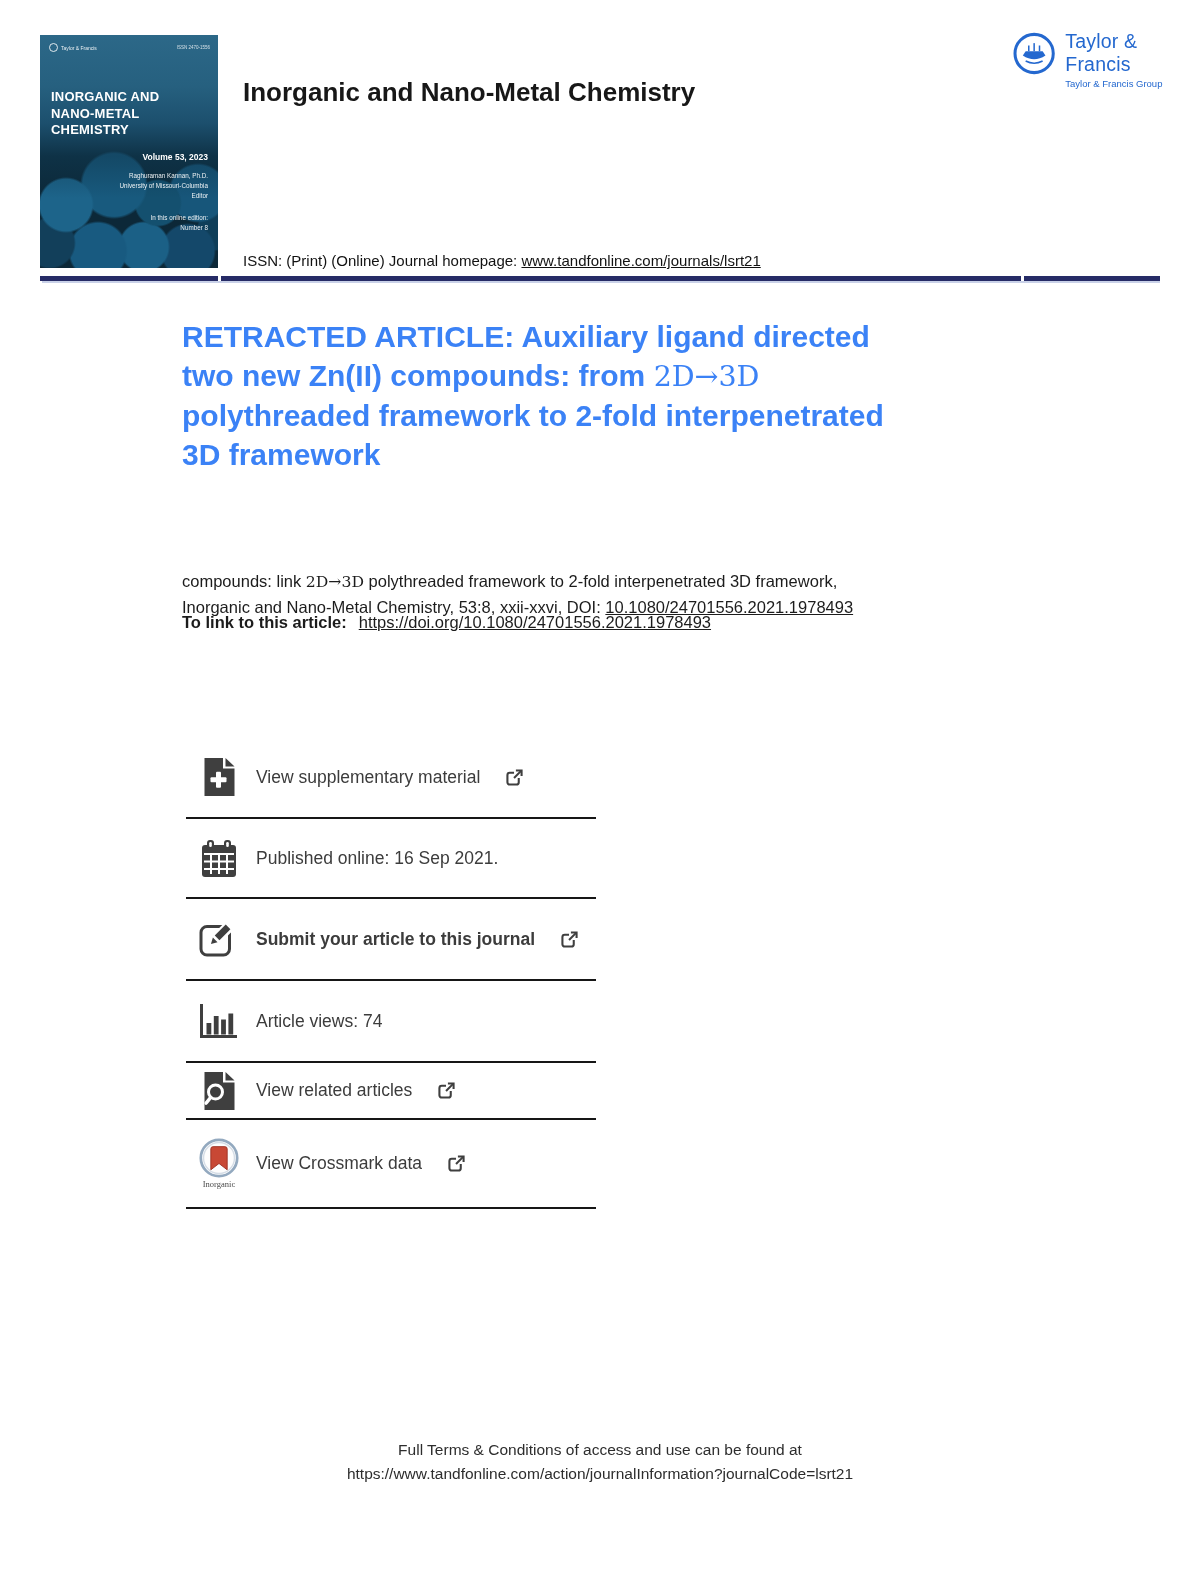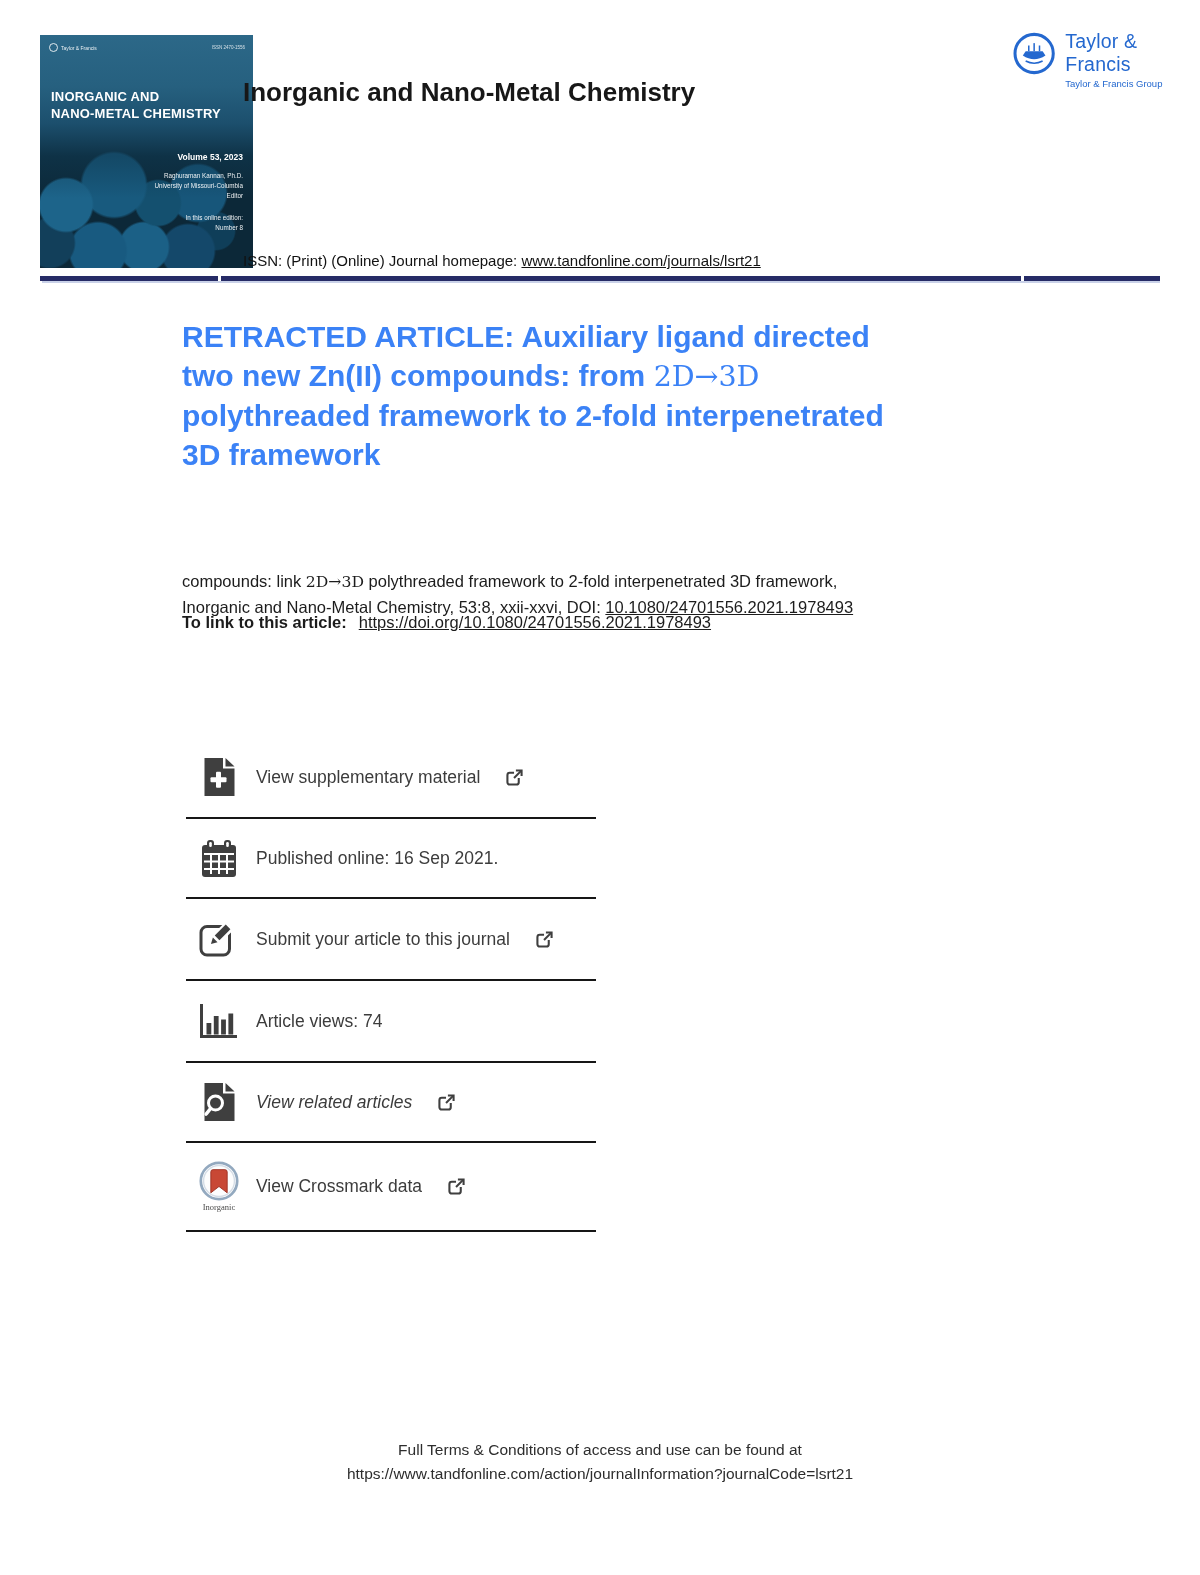--- a/index.html
+++ b/index.html
@@ -3,21 +3,21 @@
 <meta charset="utf-8">
 <style>
   html,body { margin:0; padding:0; background:#ffffff; }
   .page {
     position:relative; width:1200px; height:1575px; background:#ffffff;
     font-family:"Liberation Sans", sans-serif; color:#1d1d1d; overflow:hidden;
   }
 
   
   .cover {
-    position:absolute; left:40px; top:35px; width:213px; height:233px; color:#fff;
+    position:absolute; left:40px; top:35px; width:178px; height:233px; color:#fff;
     background-color:#0c2838;
     background-image:
       linear-gradient(180deg,#2c6888 0%,#26607f 22%,#1c4f6d 38%, rgba(16,58,82,.55) 52%, rgba(12,40,56,0) 70%),
       radial-gradient(circle 28px at 26px 170px, #1d648a 0 92%, rgba(0,0,0,0) 100%),
       radial-gradient(circle 34px at 74px 150px, #185a7e 0 92%, rgba(0,0,0,0) 100%),
       radial-gradient(circle 24px at 118px 168px, #14506f 0 92%, rgba(0,0,0,0) 100%),
       radial-gradient(circle 30px at 158px 158px, #17567a 0 92%, rgba(0,0,0,0) 100%),
       radial-gradient(circle 26px at 10px 208px, #123f5a 0 92%, rgba(0,0,0,0) 100%),
       radial-gradient(circle 30px at 58px 216px, #185a80 0 92%, rgba(0,0,0,0) 100%),
       radial-gradient(circle 26px at 104px 212px, #1b6086 0 92%, rgba(0,0,0,0) 100%),
@@ -54,22 +54,22 @@
   .link-line { position:absolute; left:182px; top:613px; font-size:16.5px; color:#1c1c1c;text-align:center; }
   .link-line .u { margin-left:12px; }
 
   
   .actions { position:absolute; left:186px; top:737px; width:410px; color:#3c3c3c; }
   .action-row { display:flex; align-items:center; gap:16px; padding-left:12px; box-sizing:border-box; cursor:pointer; }
   .icon-cell { width:42px; flex:none; display:flex; flex-direction:column; align-items:center; justify-content:center; }
   .lbl { font-size:17.5px; display:flex; align-items:center; gap:26px; }
   .divider { border-top:2px solid #161616; width:100%; }
   .cm-caption { font-size:8.5px; color:#4a4a4a; margin-top:1px; font-family:"Liberation Serif", serif; }
-  .h1r { height:80px; } .h2r { height:78px; } .h3r { height:80px; }
-  .h4r { height:80px; } .h5r { height:78px;font-style:italic; } .h6r { height:87px; }
+  .h1r { height:80px; } .h2r { height:78px; } .h3r { height:80px;font-weight:bold; }
+  .h4r { height:80px; } .h5r { height:55px; } .h6r { height:87px; }
 
   
   .footer { position:absolute; left:0; top:1438px; width:100%; text-align:center; font-size:15.5px; color:#2d2d2d; line-height:24px; }
 </style>
 </head>
 <body>
 
 <div class="page">
 
   <div class="cover">

